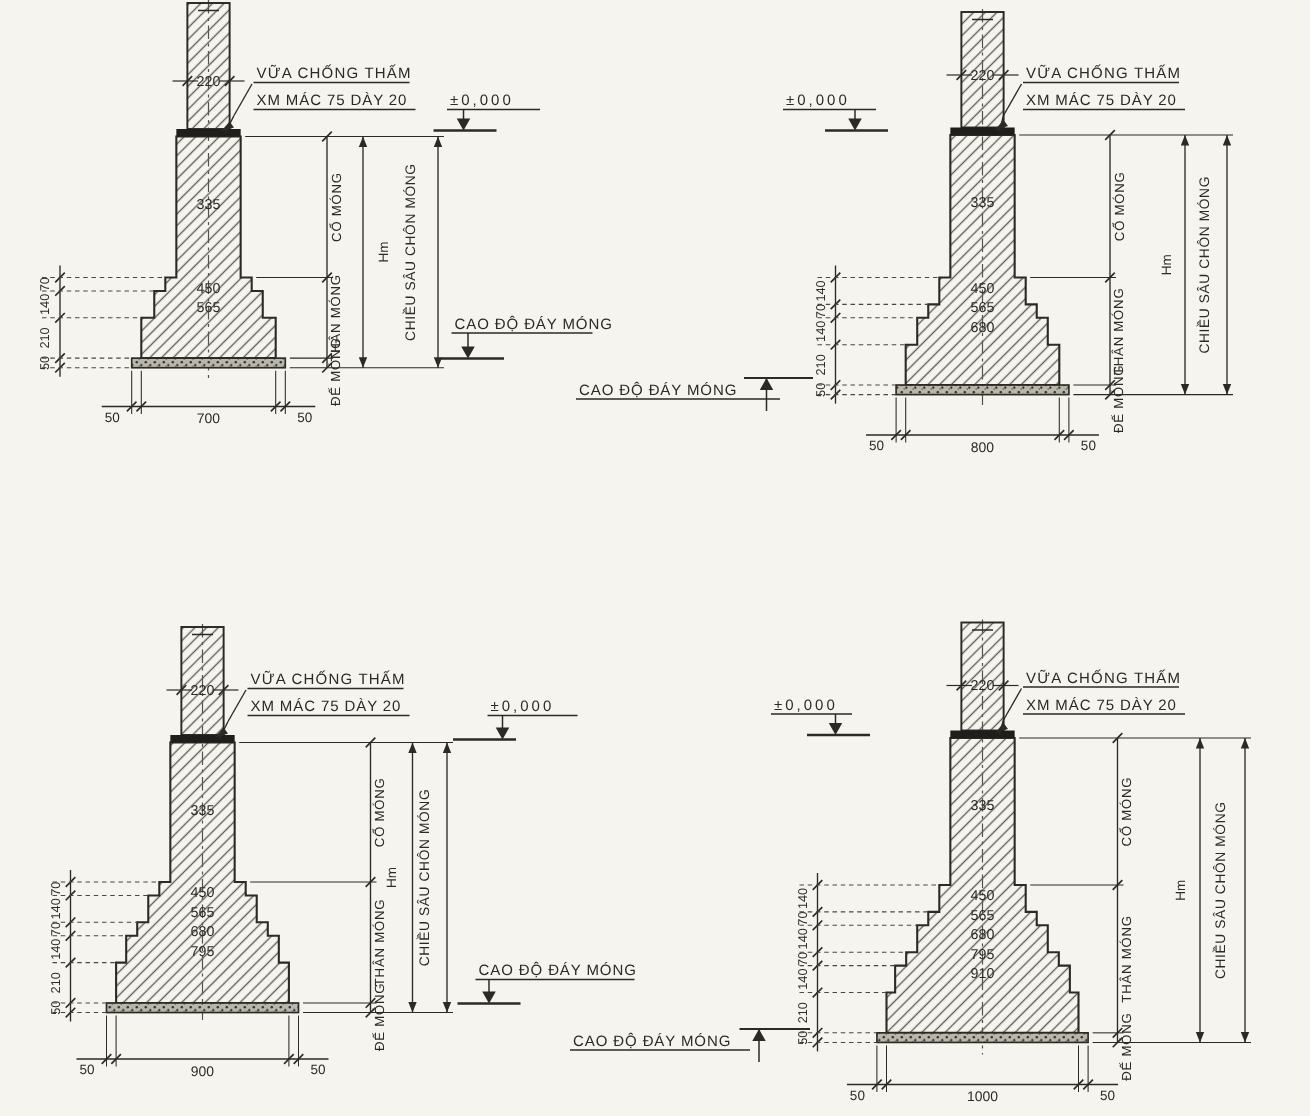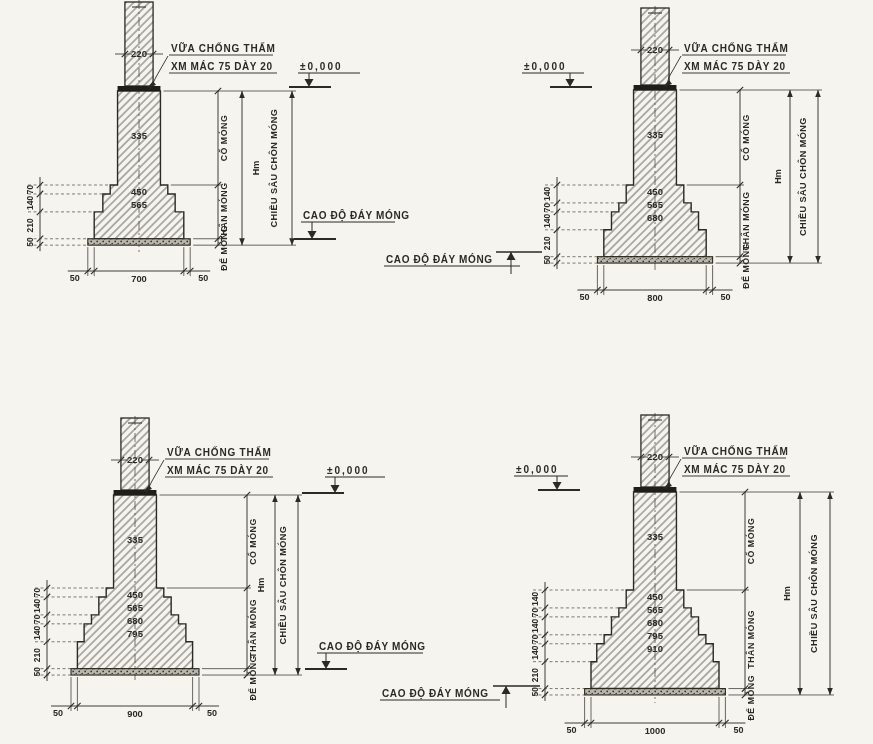--- a/index.html
+++ b/index.html
@@ -1,17 +1,17 @@
 <!DOCTYPE html>
 <html><head>
 <meta charset="utf-8">
 <style>
   html,body{margin:0;padding:0;background:#f5f4ef;}
   body{width:873px;height:744px;overflow:hidden;}
-  .sheet{width:873px;height:744px;position:relative;font-weight:bold;}
+  .sheet{width:873px;height:744px;position:relative;}
   svg{display:block;}
   text{font-family:"Liberation Sans","DejaVu Sans",sans-serif;fill:#2b2a25;}
 </style>
 </head>
 <body>
 
 <div class="sheet">
   <svg id="drawing" width="873" height="744" viewBox="0 0 873 744">
     <defs>
       <pattern id="hatch" width="5.5" height="5.5" patternUnits="userSpaceOnUse" patternTransform="rotate(-45)">

